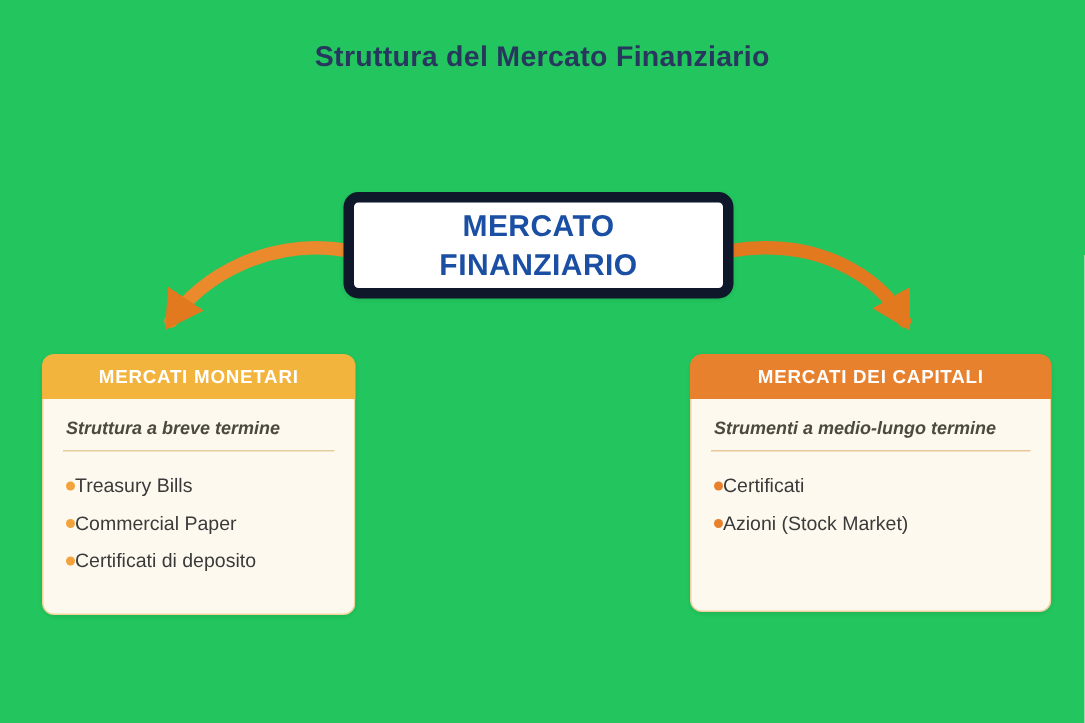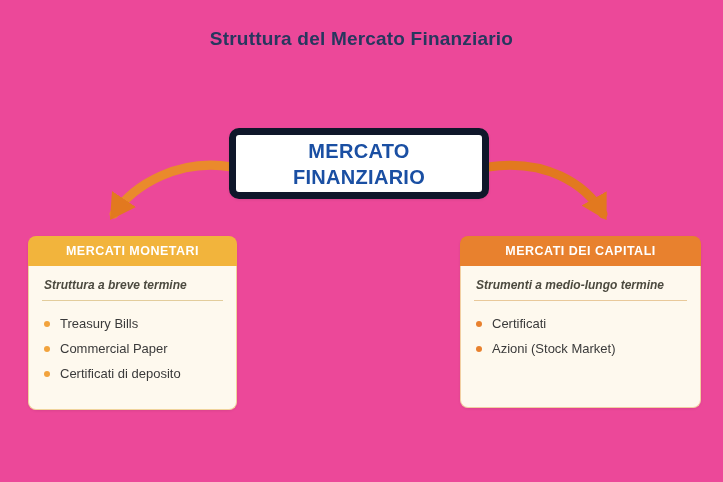--- a/index.html
+++ b/index.html
@@ -3,21 +3,21 @@
   <meta charset="utf-8">
   <style>
     * { margin: 0; padding: 0; box-sizing: border-box; }
     html, body { background: #FAF1E1; }
     body { font-family: "Liberation Sans", sans-serif; }
 
     .canvas {
       position: relative;
       width: 723px;
       height: 482px;
-      background: #ec4899;
+      background: #22c55e;
       overflow: hidden;
     }
 
     .title {
       position: absolute;
       top: 28px;
       left: 0;
       width: 100%;
       text-align: center;
       font-size: 19px;
@@ -90,21 +90,20 @@
       color: #4C4A3F;
       padding: 2px 2px 8px;
       border-bottom: 1px solid #E3CD9C;
     }
     .branch.right .subtitle { border-bottom-color: #E9C99A; }
 
     ul.items { list-style: none; margin-top: 10px; }
     ul.items li {
       display: flex;
       align-items: center;
-      gap: 10px;
       font-size: 13px;
       color: #3A3A3A;
       padding: 5px 2px;
     }
     .dot {
       width: 6px;
       height: 6px;
       border-radius: 50%;
       background: #F2A33C;
       flex: 0 0 auto;

